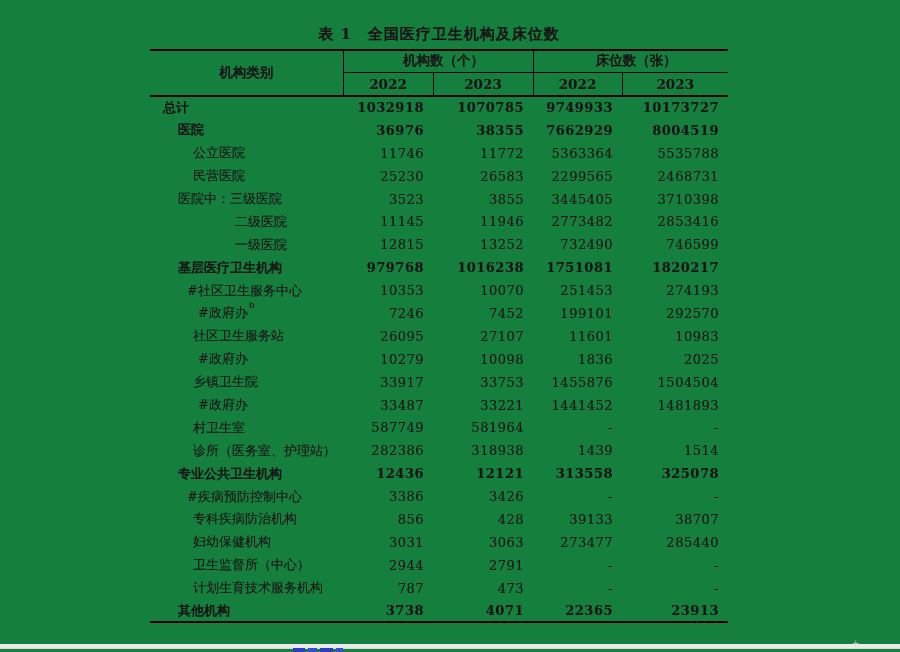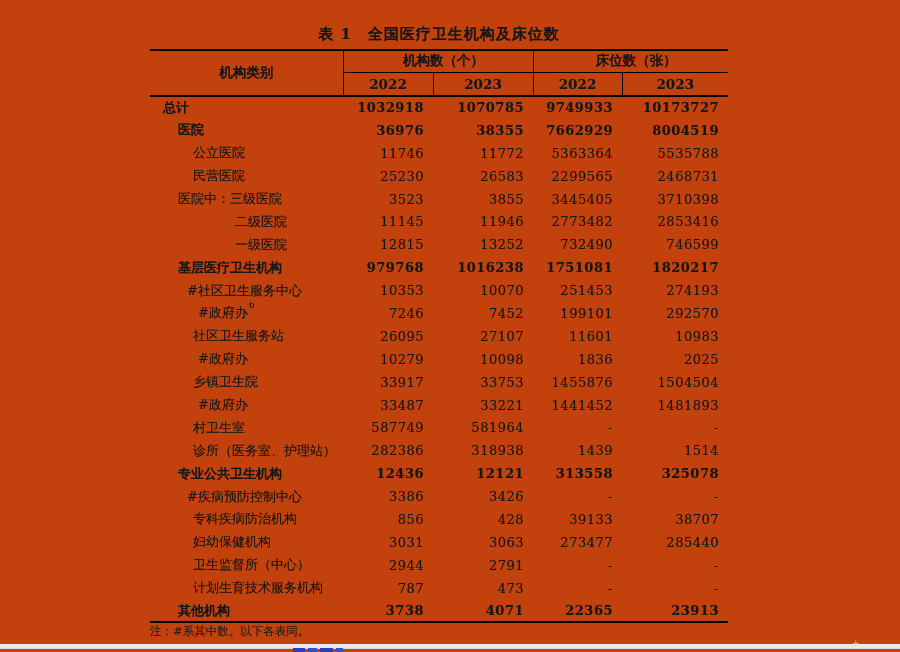--- a/index.html
+++ b/index.html
@@ -1,18 +1,18 @@
 <!DOCTYPE html>
 <html><head>
 <meta charset="utf-8">
 <style>
   * { margin:0; padding:0; box-sizing:border-box; }
   html,body { width:900px; height:652px; background:#ffffff; }
   .screen {
-    position:relative; width:900px; height:652px; background:#c2410c; overflow:hidden;
+    position:relative; width:900px; height:652px; background:#15803d; overflow:hidden;
     font-family:"DejaVu Serif","Liberation Serif",serif; color:#161616;
     text-shadow:0 0 0.5px rgba(40,40,40,0.55);
   }
   .doc-title {
     position:absolute; left:150px; top:25px; width:578px;
     text-align:center; font-weight:bold; font-size:15px; letter-spacing:1px;
   }
   table.stat-table {
     position:absolute; left:150px; top:49px; width:578px;
     border-collapse:collapse; table-layout:fixed;
@@ -242,21 +242,20 @@
         <tr class="bold">
           <td class="label ind-1">其他机构</td>
           <td class="num">3738</td>
           <td class="num">4071</td>
           <td class="num">22365</td>
           <td class="num">23913</td>
         </tr>
       </tbody>
   </table>
 
-  <div class="note">注：#系其中数。以下各表同。</div>
 
   <div class="page-band"></div>
 
   <div class="blue-frag">
     <span></span>
     <span></span>
     <span></span>
     <span></span>
   </div>
 

